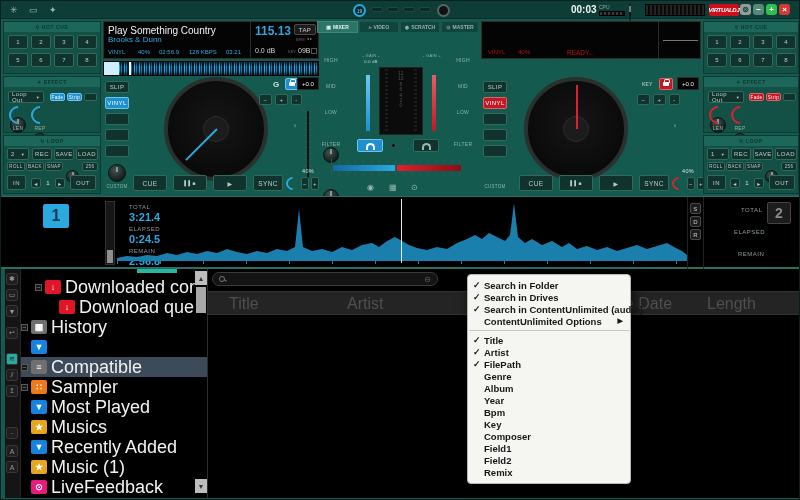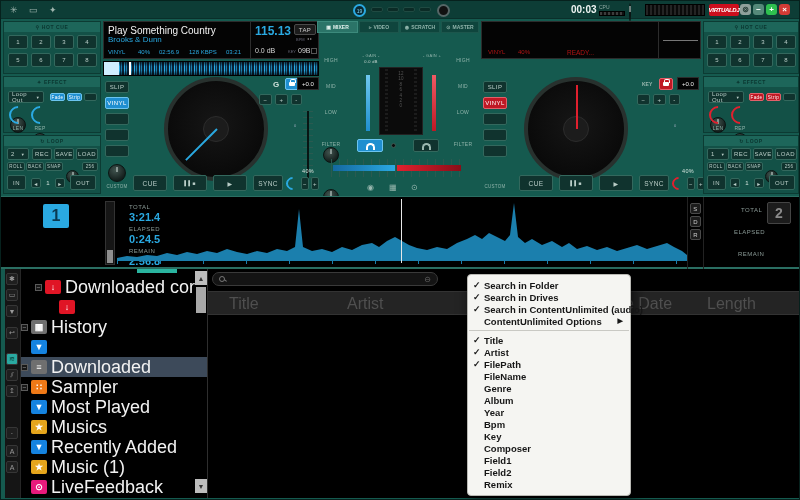--- a/index.html
+++ b/index.html
@@ -411,34 +411,35 @@
     <div class="a" style="left:136px;top:0;width:40px;height:4px;background:#2ab5a0"></div>
     <div class="srow" style="top:8px">
       <span style="width:14px"></span>
         <span class="exp">–</span>
       <span class="sic red">↓</span>
       <span>Downloaded cor</span>
     </div>
     <div class="srow" style="top:28px">
       <span style="width:38px"></span>
       <span class="sic red">↓</span>
+      <span>Download que</span>
     </div>
     <div class="srow" style="top:48px">
       <span class="exp">–</span>
       <span class="sic gray">▦</span>
       <span>History</span>
     </div>
     <div class="srow" style="top:68px">
       <span style="width:10px"></span>
       <span class="sic bluei">▼</span>
     </div>
     <div class="srow sel" style="top:88px">
       <span class="exp">–</span>
       <span class="sic gray">≡</span>
-      <span>Downloaded</span>
+      <span>Compatible</span>
     </div>
     <div class="srow" style="top:108px">
       <span class="exp">–</span>
       <span class="sic orange">∷</span>
       <span>Sampler</span>
     </div>
     <div class="srow" style="top:128px">
       <span style="width:10px"></span>
       <span class="sic bluei">▼</span>
       <span>Most Played</span>
@@ -510,24 +511,20 @@
     <div class="mitem">
         <span class="mcheck">✓</span>
         <span>Artist</span>
       </div>
     <div class="mitem">
         <span class="mcheck">✓</span>
         <span>FilePath</span>
       </div>
     <div class="mitem">
         <span class="mcheck"></span>
-        <span>FileName</span>
-      </div>
-    <div class="mitem">
-        <span class="mcheck"></span>
         <span>Genre</span>
       </div>
     <div class="mitem">
         <span class="mcheck"></span>
         <span>Album</span>
       </div>
     <div class="mitem">
         <span class="mcheck"></span>
         <span>Year</span>
       </div>

